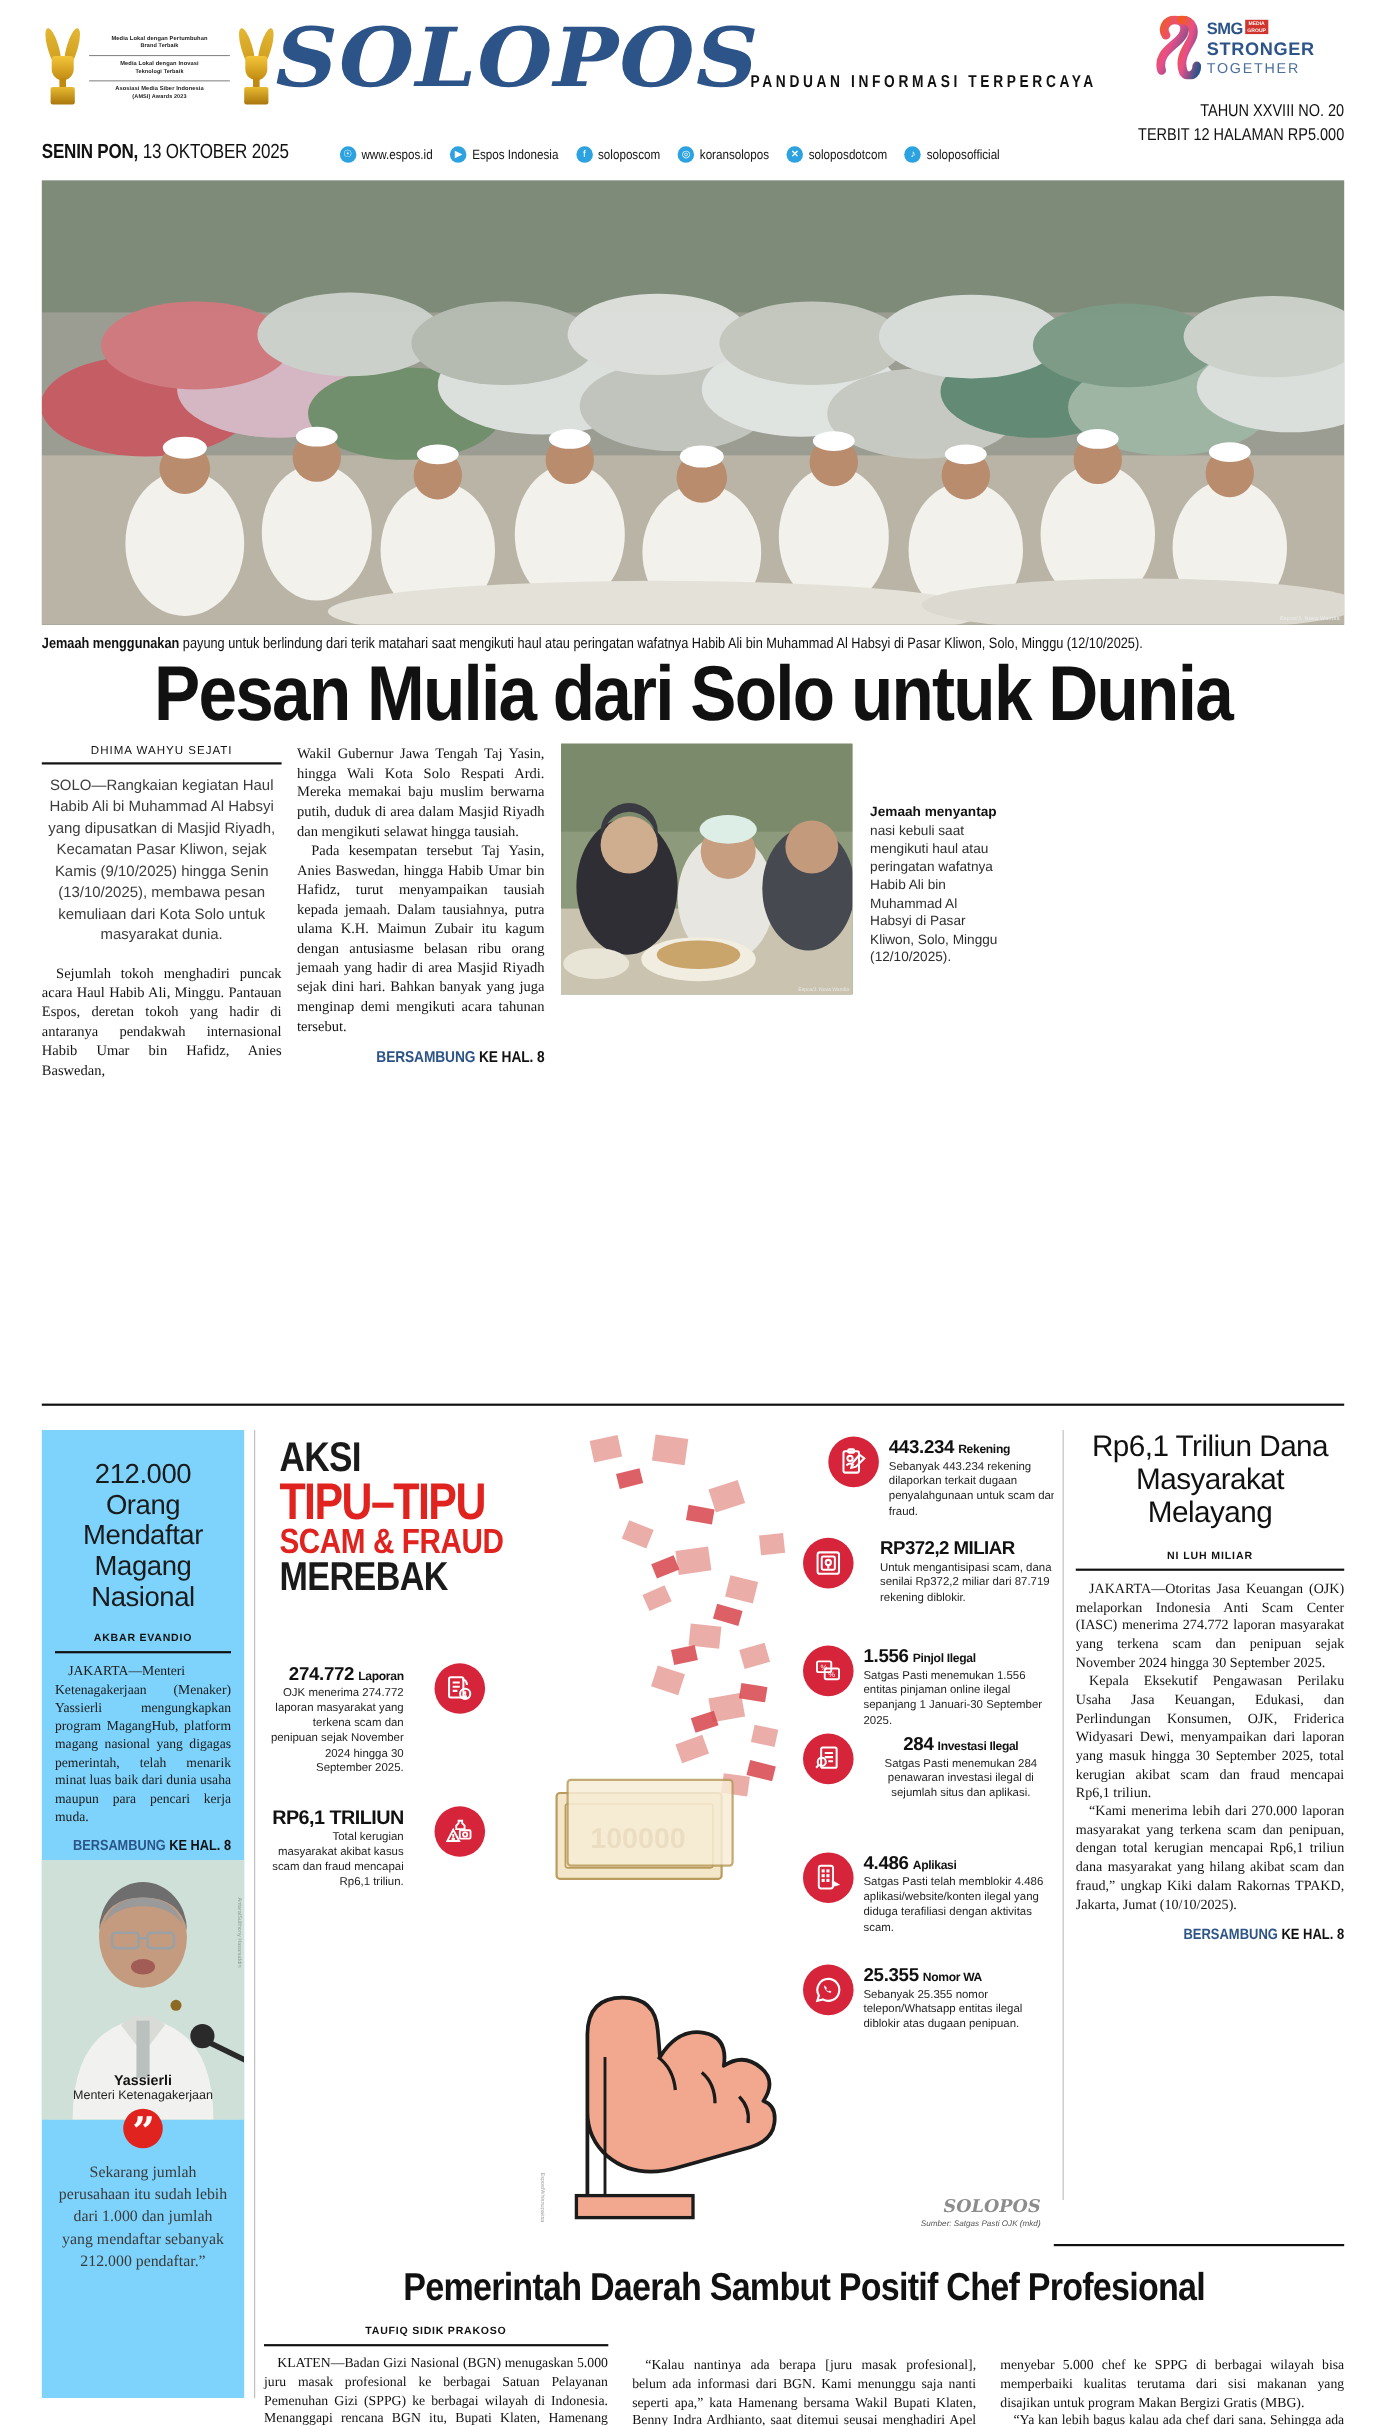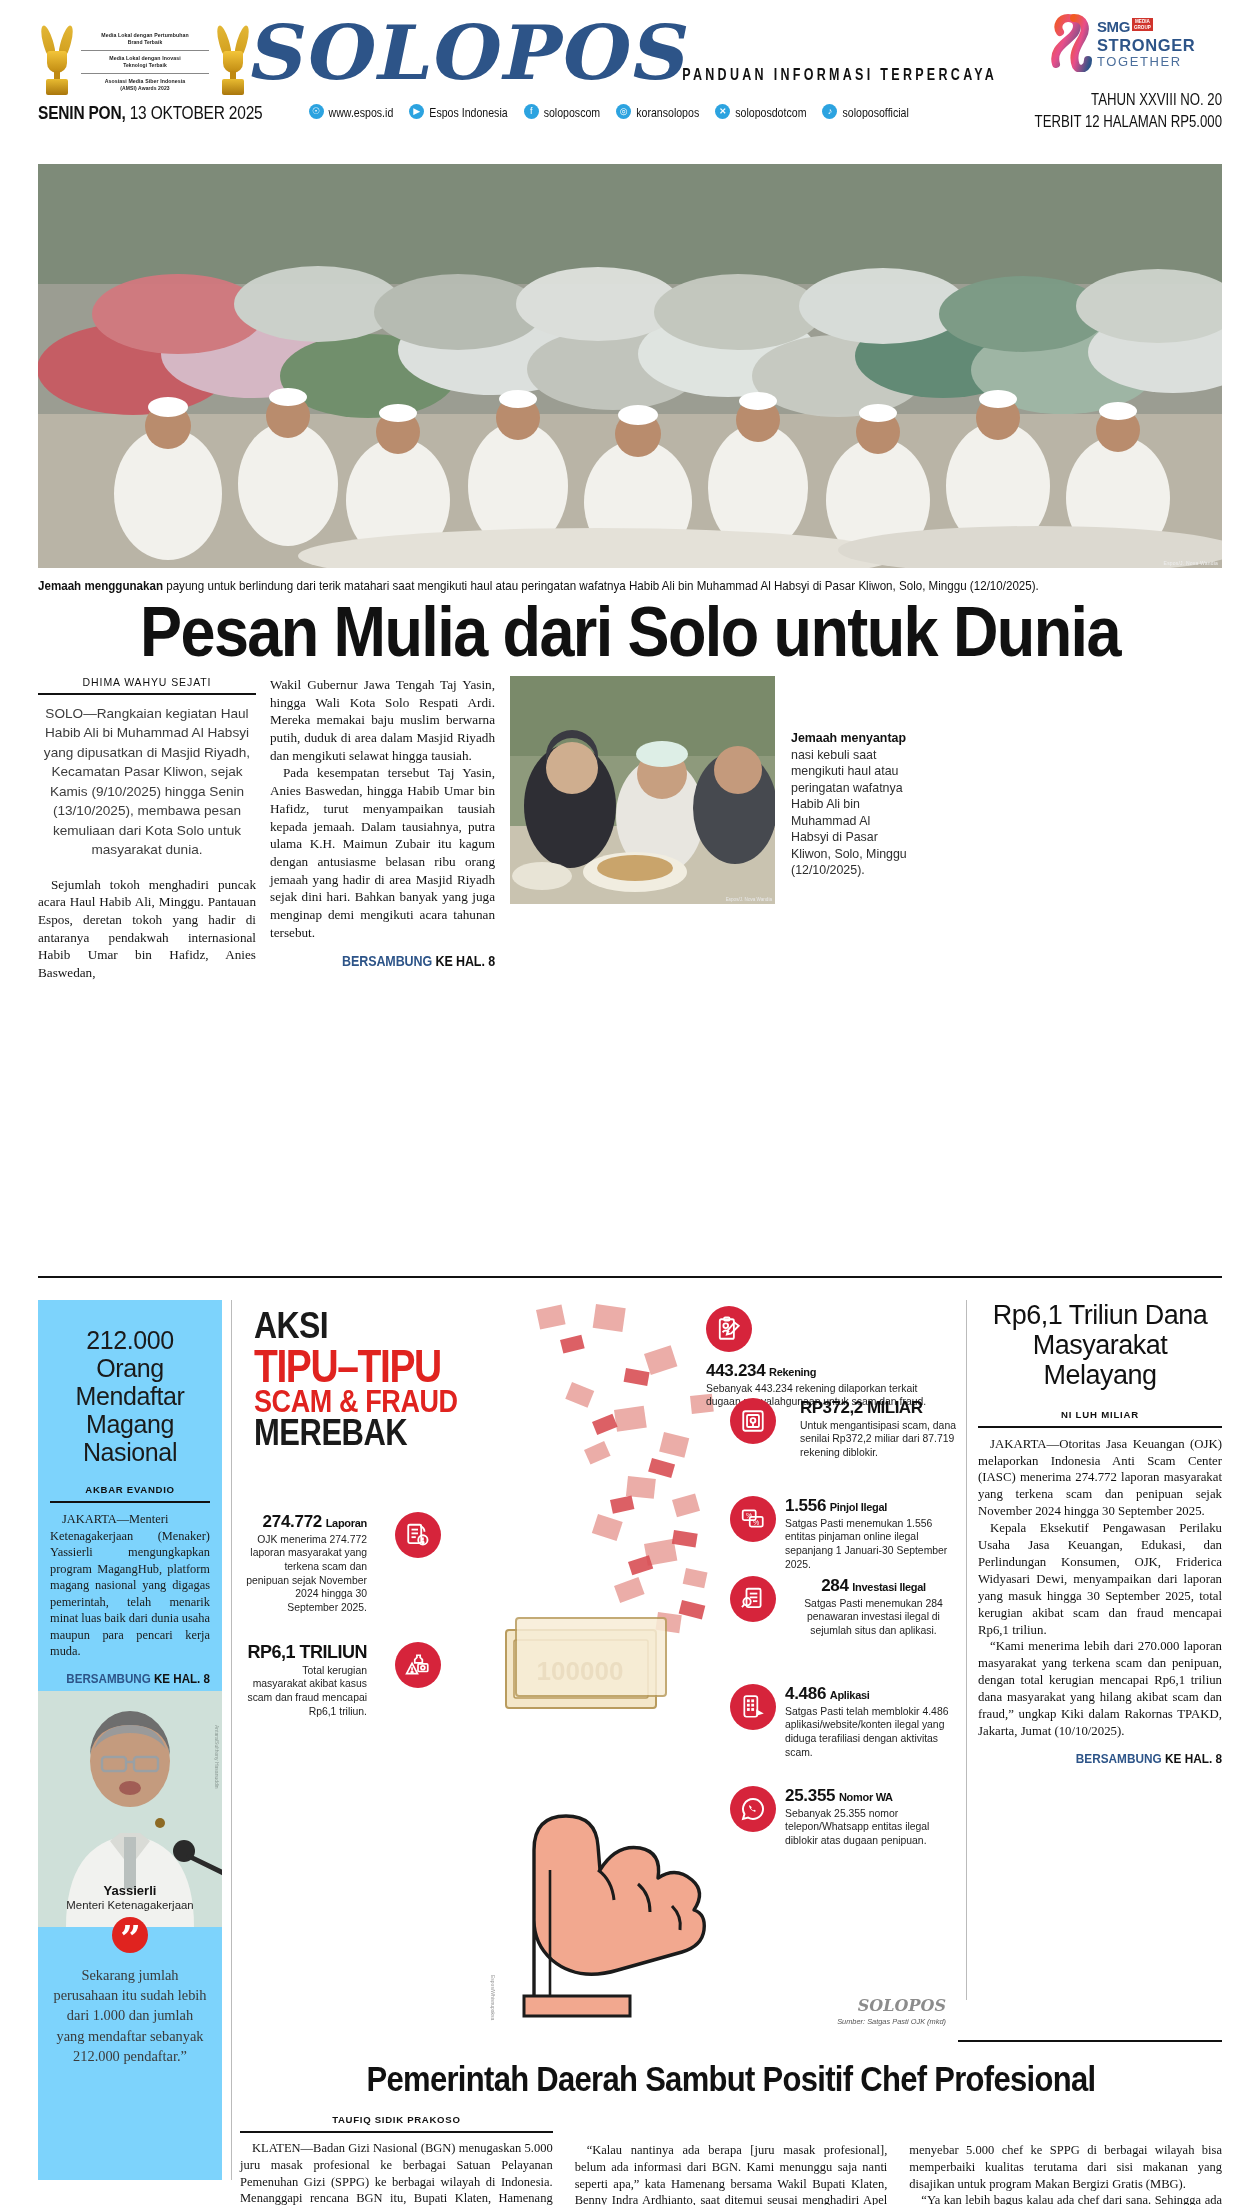--- a/index.html
+++ b/index.html
@@ -82,22 +82,22 @@
   }
   .stronger {
     font-size: 16.5px; font-weight: bold; color: #2d5488;
     letter-spacing: .6px; line-height: 1.08; margin-top: 1px;
   }
   .together {
     font-size: 13px; color: #4c6f9c; letter-spacing: 1.6px; line-height: 1.1;
   }
 
   .dateline-row {
-    position: absolute; left: 38px; right: 38px; top: 104px;
-    display: flex; align-items: flex-start; height: 34px;
+    position: absolute; left: 38px; right: 38px; top: 114px;
+    display: flex; align-items: flex-end; height: 34px;
   }
   .dateday {
     font-size: 15.5px; font-weight: bold; color: #111;
     letter-spacing: -.2px; white-space: nowrap;
     transform: scaleY(1.2); transform-origin: left center;
   }
   .dateday .lite { font-weight: normal; }
   .socials {
     display: flex; align-items: center; gap: 16px;
     margin-left: 46px; flex: 1;
@@ -692,21 +692,21 @@
           <path d="M11 3 h3 v2 l2 2 v3 h-7 v-3 l2 -2z"></path>
           <rect x="12" y="11" width="9" height="7" rx="1"></rect>
           <circle cx="16.5" cy="14.5" r="1.8"></circle>
           <path d="M6.5 10.5 L1.5 20 h10z"></path>
             <line x1="6.5" y1="14" x2="6.5" y2="17"></line>
             <circle cx="6.5" cy="18.6" r=".8" fill="#fff"></circle>
         </svg>
       </div>
     </div>
 
-    <div class="stat" style="left:466px; top:6px;flex-direction:column;">
+    <div class="stat" style="left:513px; top:6px;">
       <div class="stat-ic">
         <svg viewBox="0 0 24 24" fill="none" stroke="#fff" stroke-width="1.7">
           <rect x="3.5" y="3" width="13" height="18" rx="1.5"></rect>
           <rect x="7.5" y="1.3" width="5" height="3" rx="1"></rect>
           <circle cx="9" cy="9" r="2.2"></circle>
             <path d="M6 15 q3 -3.2 6 0"></path>
           <path d="M17 6 l4 3 -7 7 -4 1 1 -4z"></path>
         </svg>
       </div>
       <div class="stat-tx">

